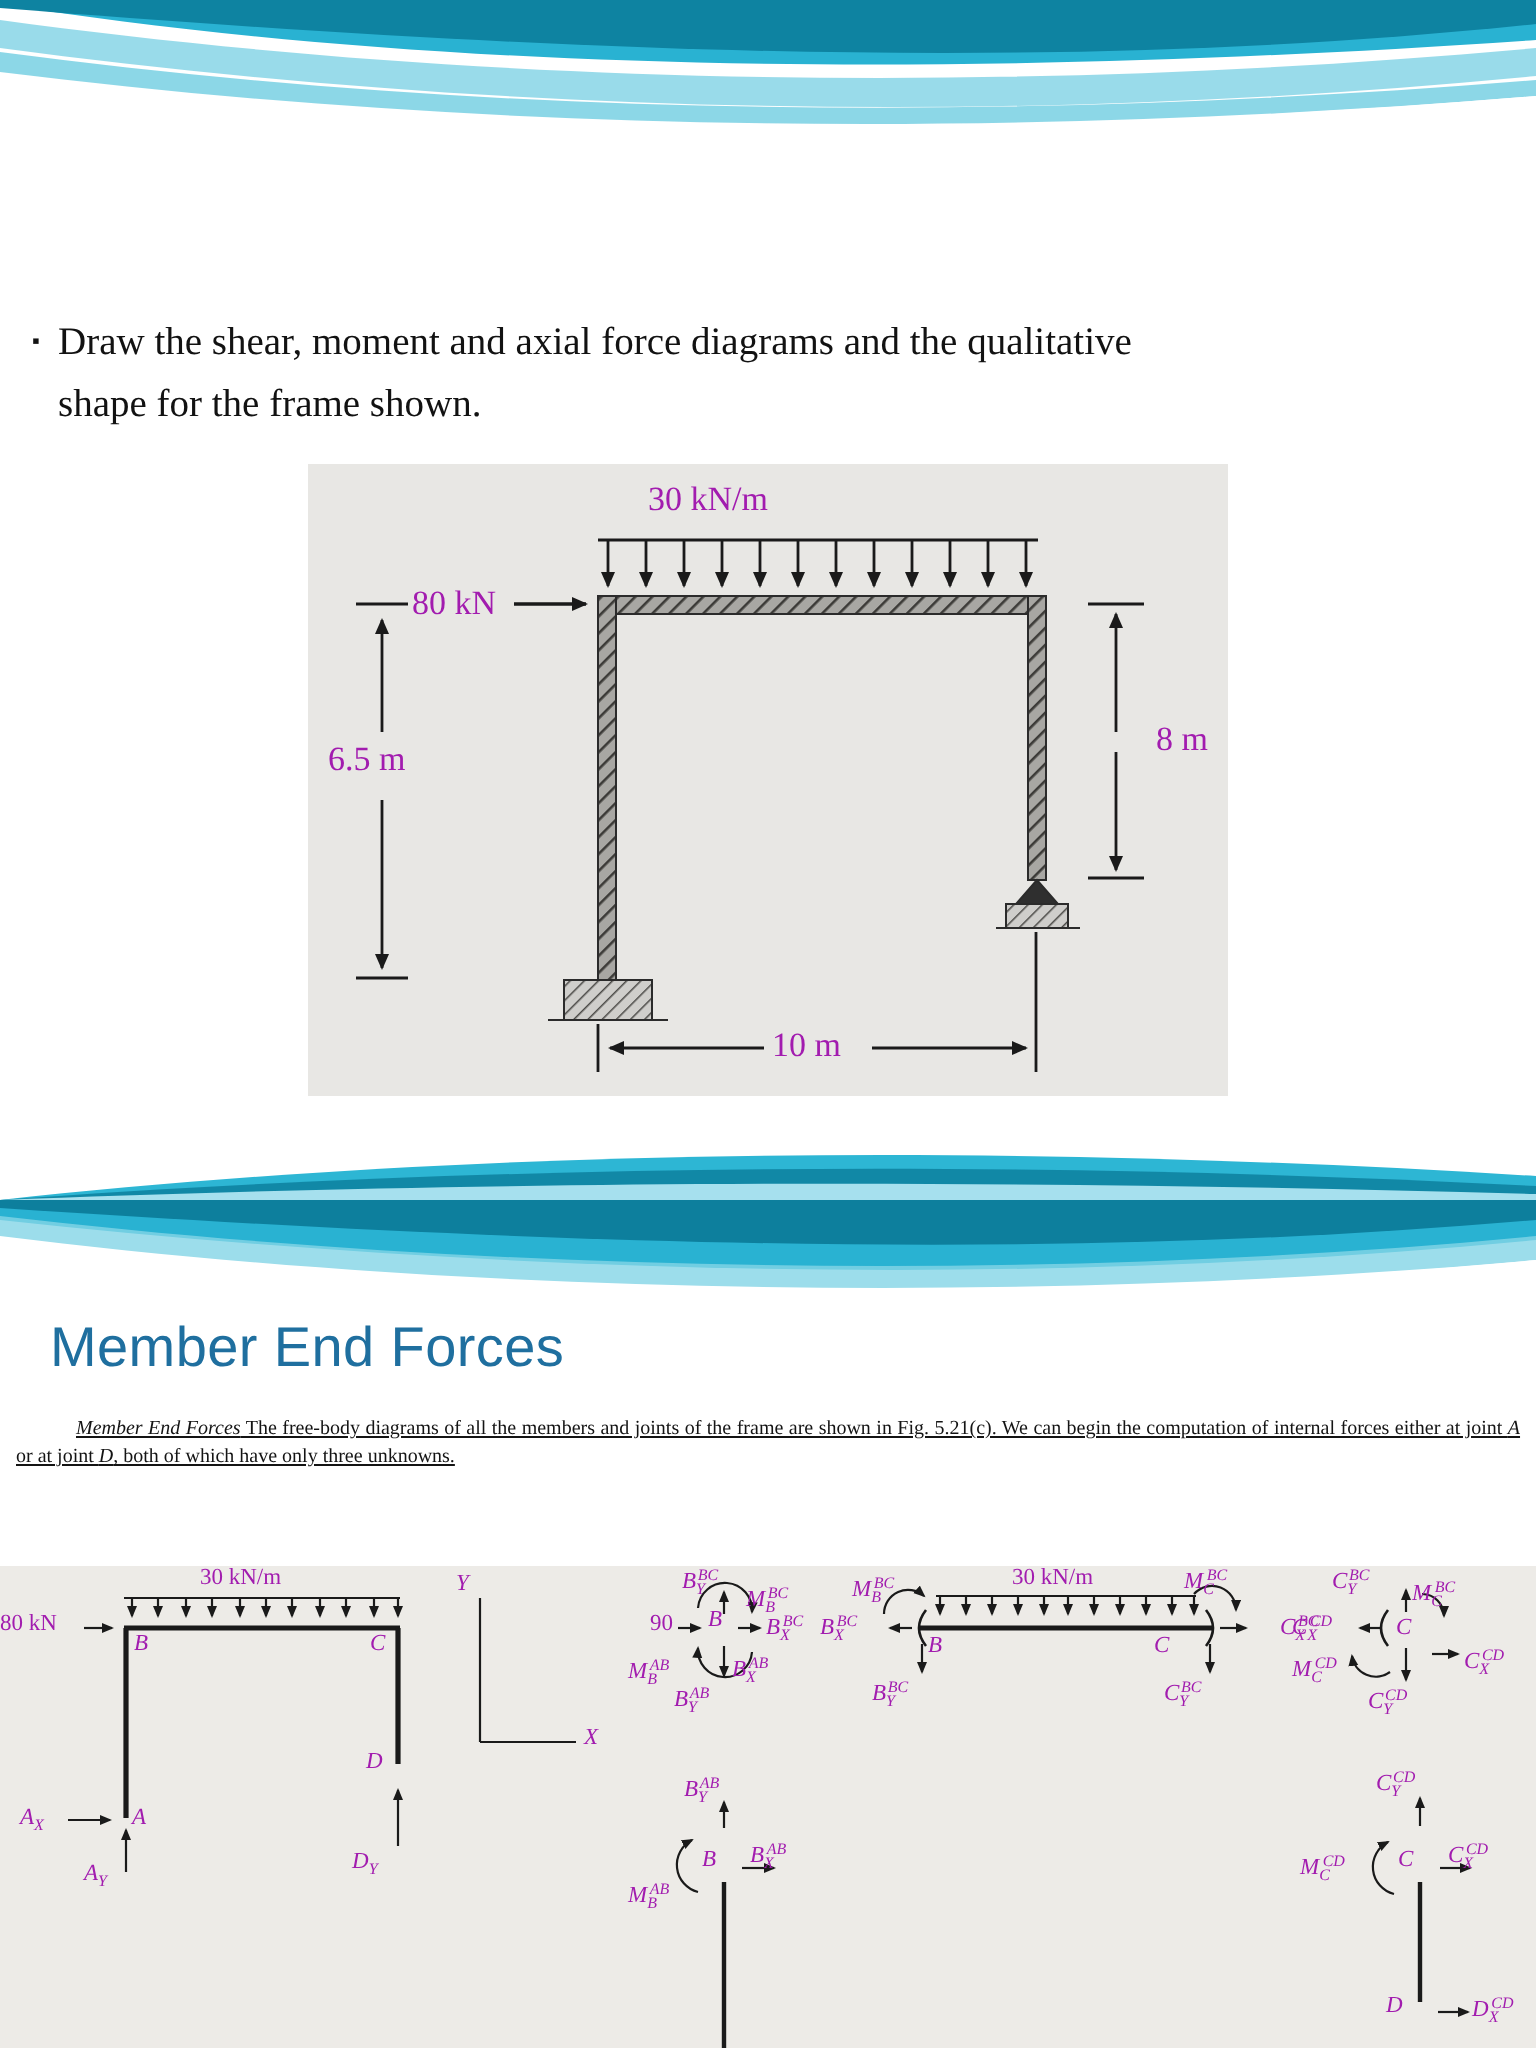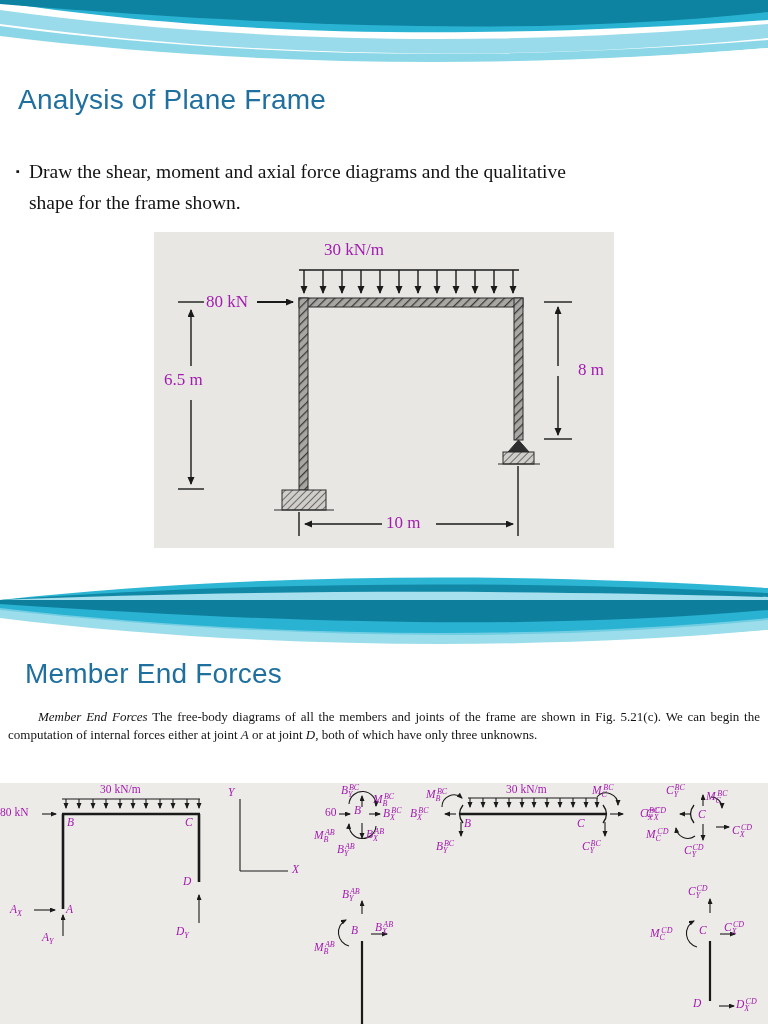--- a/index.html
+++ b/index.html
@@ -20,39 +20,38 @@
   .bmark { position:absolute; left:0; top:7px; font-size:11px; color:#121212; }
   .fig1 { position:absolute; left:154px; top:232px; width:460px; height:316px; background:#e8e7e4; }
   .fig2 { position:absolute; left:0; top:183px; width:768px; height:241px; background:#edebe7; overflow:hidden; }
   .art { position:absolute; left:0; top:0; }
   .label { position:absolute; white-space:nowrap; color:#a21caf; }
   .f1 { font-size:17px; }
   .mlabel { font-size:11.5px; font-style:italic; line-height:1.15; }
   .mlabel sub { font-size:8px; vertical-align:-3px; }
   .mlabel sup { font-size:8px; vertical-align:4px; margin-left:-0.45em; }
   .plain { font-style:normal; }
-  .para { position:absolute; left:8px; top:108px; width:752px; font-size:13px; line-height:1.42; text-align:justify; color:#141414; text-indent:30px; }
+  .para { position:absolute; left:8px; top:108px; width:752px; font-size:10px; line-height:1.42; text-align:justify; color:#141414; text-indent:30px;text-decoration:underline; }
 </style>
 </head>
 <body>
 
 <div class="page">
 
   <section class="slide slide1">
 
     <svg class="wave wave-h1" width="768" height="80" viewBox="0 0 768 80" preserveAspectRatio="none">
       <rect width="768" height="80" fill="#ffffff"></rect>
       <path d="M0,2 C180,30 420,44 768,20 L768,0 L0,0 Z" fill="#29b2d2"></path>
       <path d="M0,0 L768,0 L768,12 C540,36 300,28 0,4 Z" fill="#0e83a1"></path>
       <path d="M0,10 C220,40 480,50 768,24 L768,38 C500,64 240,56 0,24 Z" fill="#7fd2e5" opacity="0.8"></path>
       <path d="M0,26 C240,58 500,62 768,40 L768,48 C500,70 240,66 0,36 Z" fill="#2db6d4" opacity="0.55"></path>
       <path d="M0,38 C240,68 510,70 768,48 L768,80 L0,80 Z" fill="#ffffff"></path>
     </svg>
 
-    <h1 class="title t1">Analysis of Plane Frame</h1>
 
     <div class="bullet">
       <span class="bmark">▪</span>
       <span>Draw the shear, moment and axial force diagrams and the qualitative</span><br>
       <span>shape for the frame shown.</span>
     </div>
 
     <div class="fig1">
       <svg class="art" width="460" height="316" viewBox="0 0 460 316">
         <defs>
@@ -233,21 +232,21 @@
       <span class="label mlabel" style="left:10px;top:120px">A<sub>X</sub></span>
       <span class="label mlabel" style="left:42px;top:148px">A<sub>Y</sub></span>
       <span class="label mlabel" style="left:183px;top:92px">D</span>
       <span class="label mlabel" style="left:176px;top:142px">D<sub>Y</sub></span>
 
       <span class="label mlabel" style="left:228px;top:3px">Y</span>
       <span class="label mlabel" style="left:292px;top:80px">X</span>
 
       <span class="label mlabel" style="left:341px;top:0">B<sub>Y</sub><sup>BC</sup></span>
       <span class="label mlabel" style="left:373px;top:9px">M<sub>B</sub><sup>BC</sup></span>
-      <span class="label mlabel plain" style="left:325px;top:23px">60</span>
+      <span class="label mlabel plain" style="left:325px;top:23px">90</span>
       <span class="label mlabel" style="left:354px;top:21px">B</span>
       <span class="label mlabel" style="left:383px;top:23px">B<sub>X</sub><sup>BC</sup></span>
       <span class="label mlabel" style="left:314px;top:45px">M<sub>B</sub><sup>AB</sup></span>
       <span class="label mlabel" style="left:366px;top:44px">B<sub>X</sub><sup>AB</sup></span>
       <span class="label mlabel" style="left:337px;top:59px">B<sub>Y</sub><sup>AB</sup></span>
 
       <span class="label mlabel" style="left:410px;top:23px">B<sub>X</sub><sup>BC</sup></span>
       <span class="label mlabel" style="left:426px;top:4px">M<sub>B</sub><sup>BC</sup></span>
       <span class="label mlabel" style="left:464px;top:34px">B</span>
       <span class="label mlabel plain" style="left:506px;top:0">30 kN/m</span>

